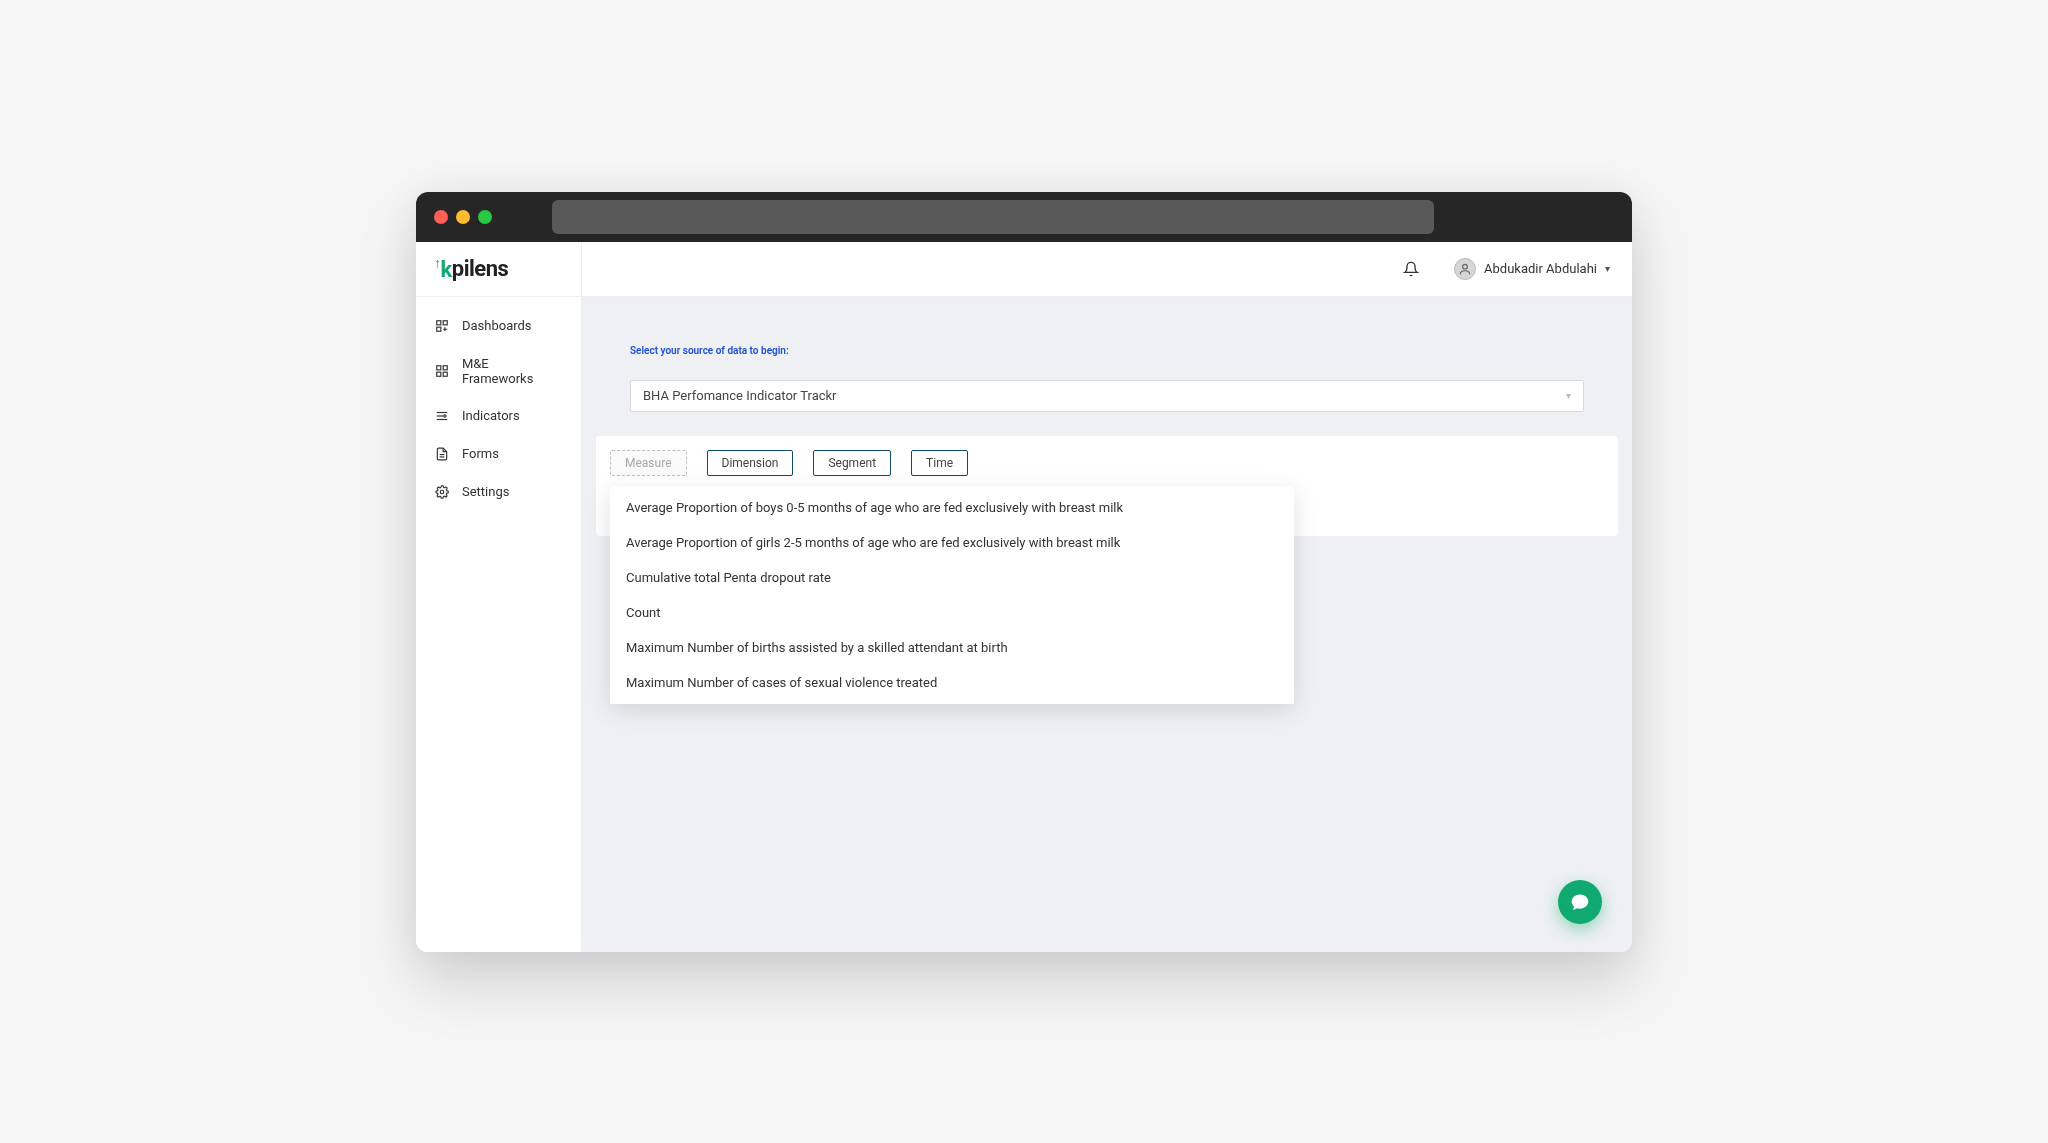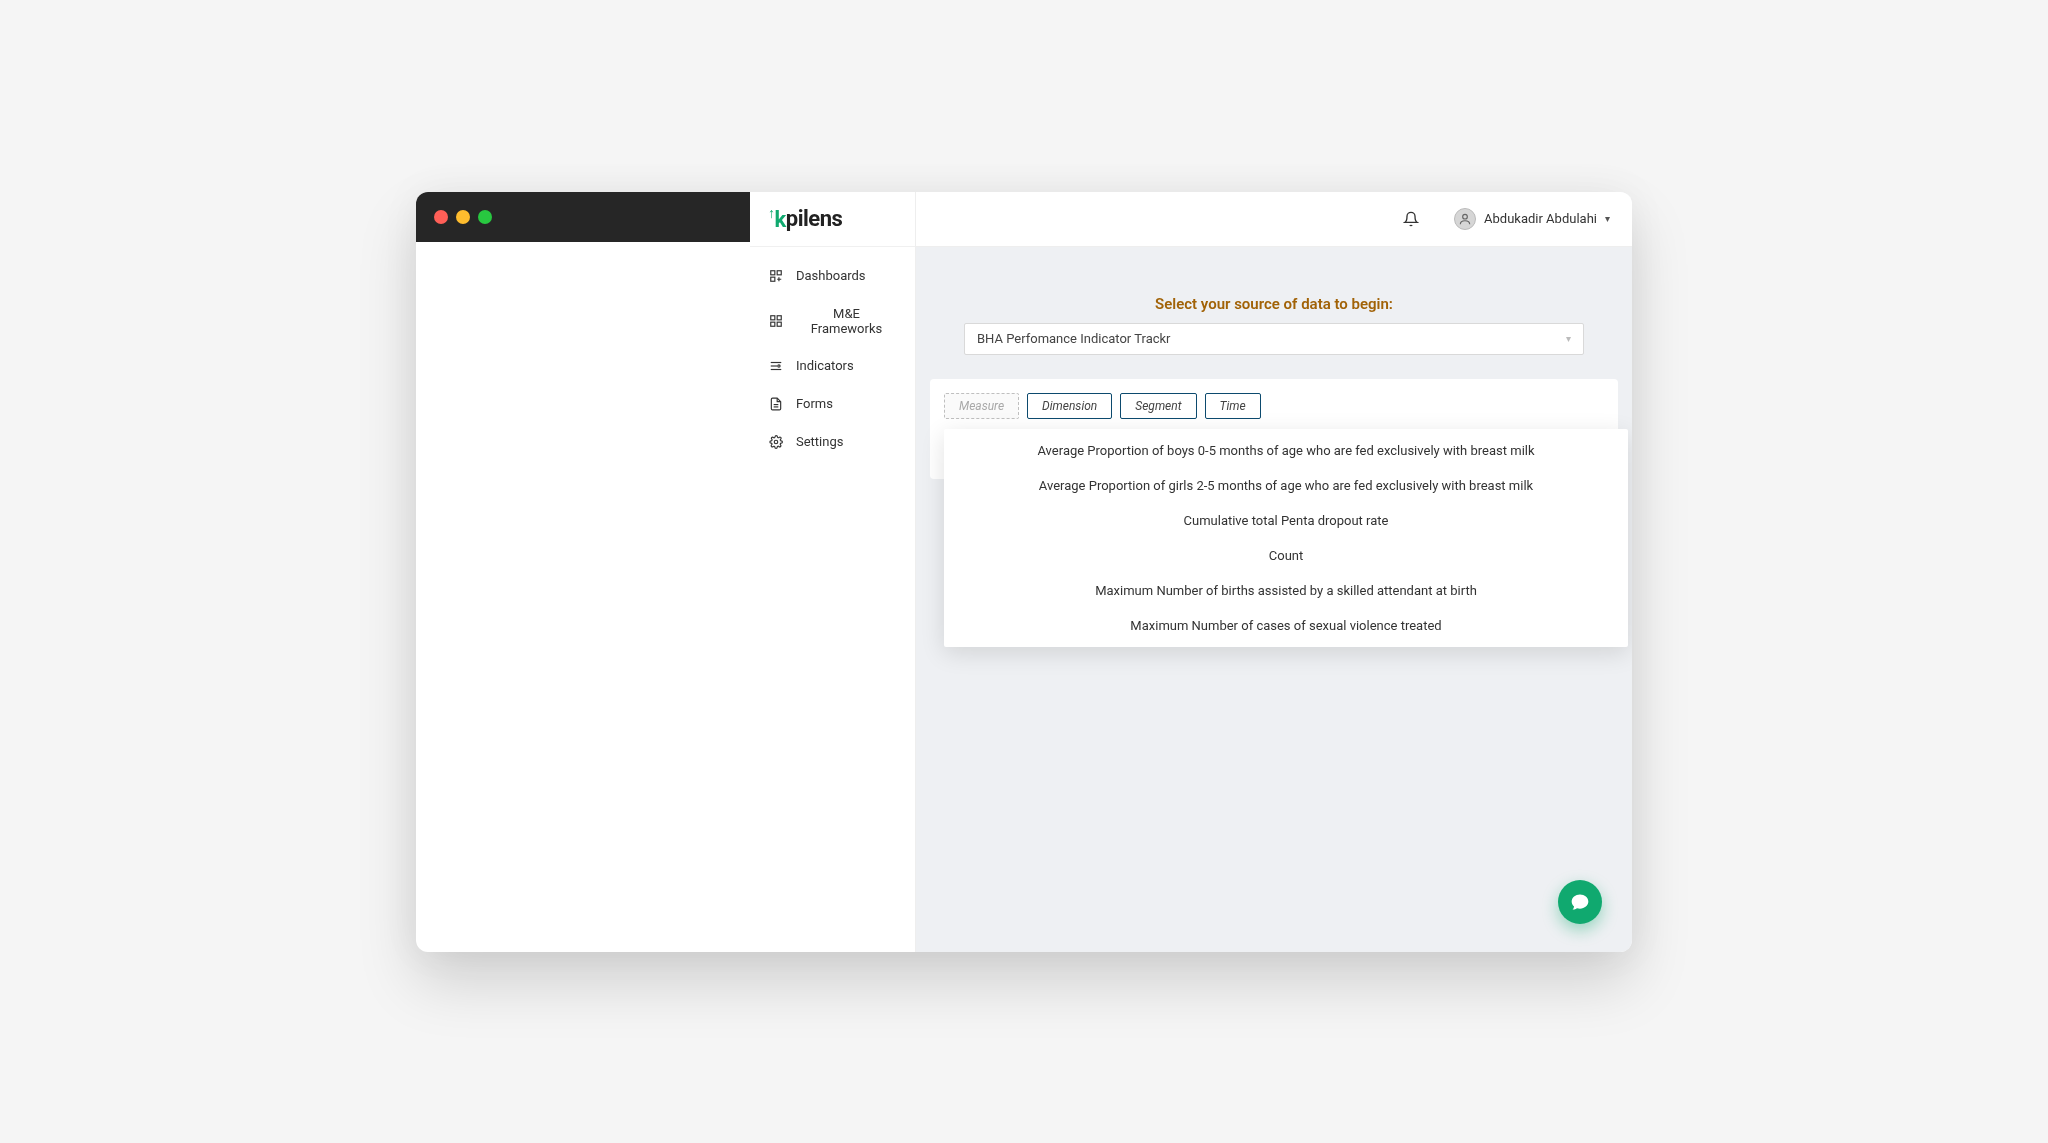--- a/index.html
+++ b/index.html
@@ -14,23 +14,22 @@
     color: #202020;
   }
   .window {
     width: 1216px;
     height: 760px;
     background: #fff;
     border-radius: 12px;
     overflow: hidden;
     box-shadow: 0 30px 60px rgba(0,0,0,0.15), 0 0 40px rgba(0,0,0,0.05);
     display: flex;
-    flex-direction: row;
+    flex-direction: column;
     position: relative;
-    text-align: center;
   }
   .titlebar {
     height: 50px;
     background: #262626;
     display: flex;
     align-items: center;
     padding: 0 18px;
   }
   .traffic { display: flex; gap: 8px; }
   .traffic-dot { width: 14px; height: 14px; border-radius: 50%; }
@@ -71,36 +70,36 @@
     height: 55px; background: #fff; border-bottom: 1px solid #eee;
     display: flex; align-items: center; justify-content: flex-end;
     padding: 0 22px; gap: 34px;
   }
   .bell { width:18px; height:18px; display:flex; align-items:center; justify-content:center; cursor:pointer; }
   .user { display:flex; align-items:center; gap:8px; cursor:pointer; font-size:13px; color:#333; }
   .avatar { width:22px; height:22px; border-radius:50%; background:#d6d6d6; display:flex; align-items:center; justify-content:center; border:1px solid #bbb; }
   .chev { font-size:10px; color:#555;}
   .content { flex:1; padding: 0; overflow:auto; position:relative; }
   .source-block { padding: 48px 48px 24px 48px; }
-  .source-label { font-size:15px; font-weight:600; color:#a16207; margin-bottom:10px; }
+  .source-label { font-size:10px; font-weight:600; color:#1d4ed8; margin-bottom:24px; }
   .select {
     background:#fff; border:1px solid #d9d9d9; border-radius:2px;
     height:32px; display:flex; align-items:center; padding:0 12px;
     font-size:13px; color:#444; cursor:pointer; justify-content: space-between;
   }
   .select .chev2 { color:#bbb; font-size:10px; }
   .panel {
     margin: 0 14px 14px 14px;
     background:#fff;
     border-radius:4px;
     padding: 14px 14px 0 14px;
     position: relative;
     min-height: 100px;
   }
-  .tabs { display:flex; gap:8px;font-style:italic; }
+  .tabs { display:flex; gap:20px; }
   .tab {
     border:1px solid #0c4a6e; background:#fff;
     font-size:12px; color:#444;
     padding: 5px 14px;
     border-radius:2px;
     cursor:pointer;
   }
   .tab.active { border:1px dashed #bfbfbf; color:#a8a8a8; background:#fafafa; }
   .dropdown {
     position:absolute;

